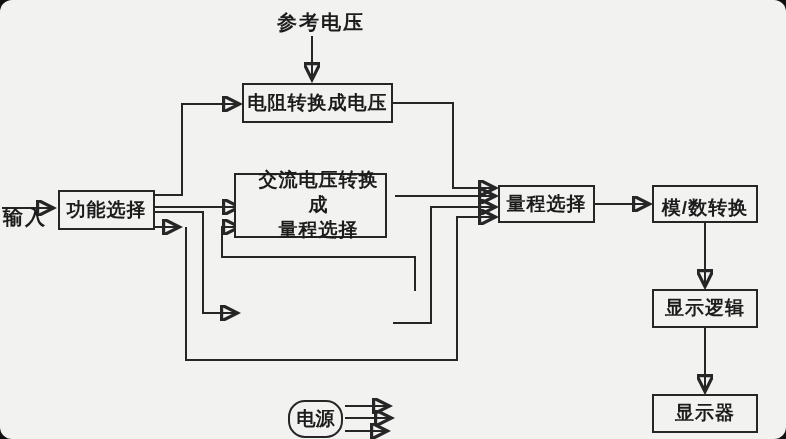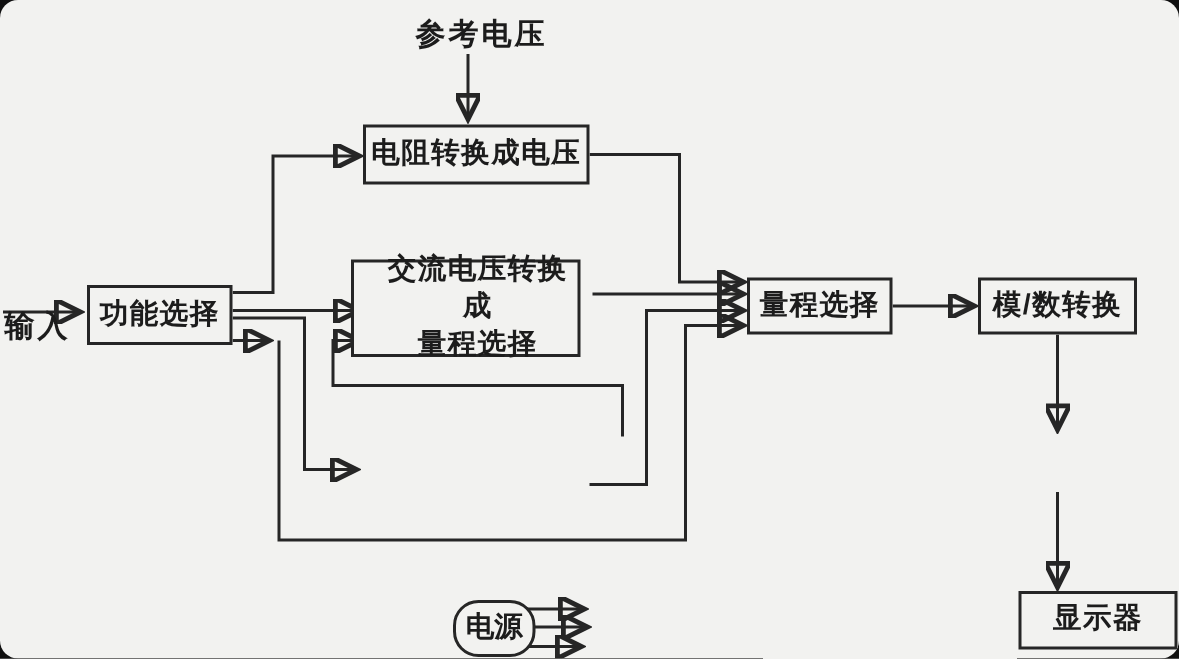--- a/index.html
+++ b/index.html
@@ -111,26 +111,29 @@
   <div class="block two-line" style="left:234px;top:173px;width:153px;height:65px;padding-left:16px;">
     <span>交流电压转换成</span>
     <span>量程选择</span>
   </div>
 
 
   <div class="block" style="left:498px;top:185px;width:97px;height:38px;">
     <span>量程选择</span>
   </div>
 
-  <div class="block" style="left:652px;top:185px;width:106px;height:38px;">
+  <div class="block" style="left:652px;top:185px;width:106px;height:38px;align-items:flex-end;">
     <span>模/数转换</span>
   </div>
 
+  <div class="block" style="left:652px;top:289px;width:106px;height:39px;">
+    <span>显示逻辑</span>
+  </div>
 
-  <div class="block" style="left:652px;top:394px;width:106px;height:39px;margin-left:27px;">
+  <div class="block" style="left:652px;top:394px;width:106px;height:39px;">
     <span>显示器</span>
   </div>
 
-  <div class="block" style="left:302px;top:400px;width:55px;height:38px;letter-spacing:0;border-radius:17px;">
+  <div class="block" style="left:288px;top:400px;width:55px;height:38px;letter-spacing:0;border-radius:17px;">
     <span>电源</span>
   </div>
 
 </div>
 
 </body></html>

